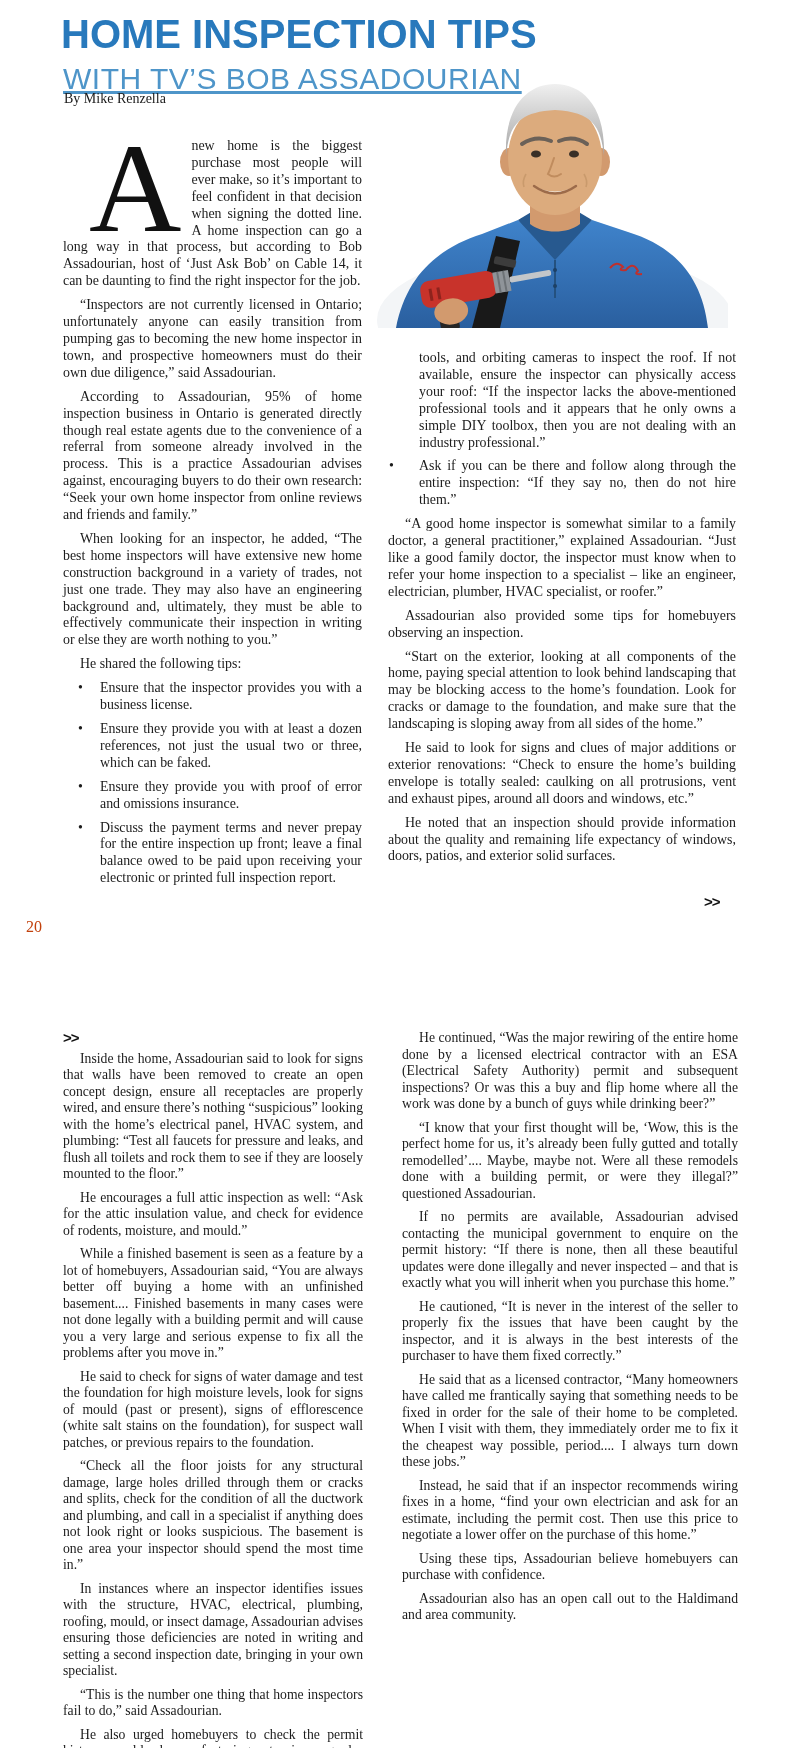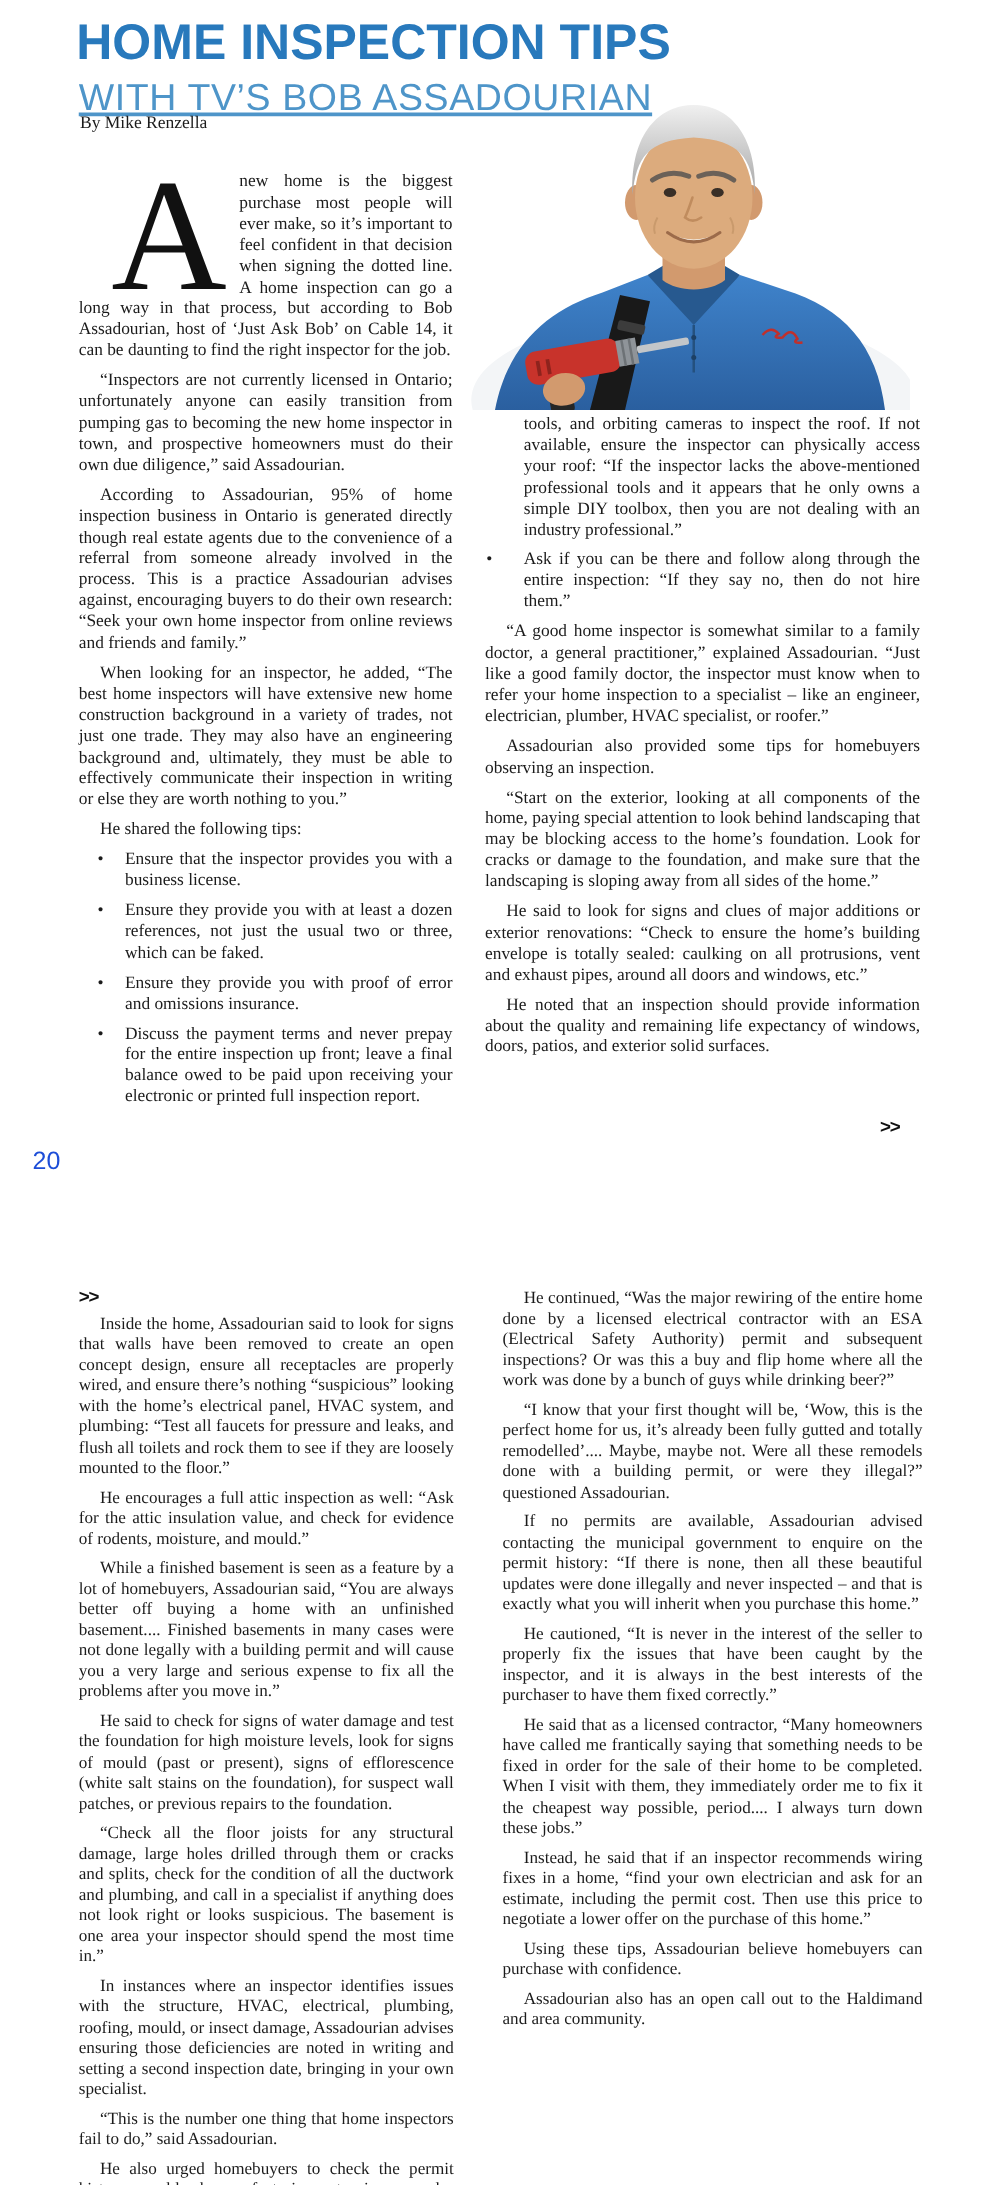--- a/index.html
+++ b/index.html
@@ -22,22 +22,22 @@
   ul.tips{list-style:none;margin:1px 0 0 0;padding:0;}
   ul.tips li{position:relative;padding-left:37px;margin-bottom:7px;}
   ul.tips li::before{content:"\2022";position:absolute;left:15px;}
   ul.tips-r li{padding-left:31px;}
   ul.tips-r li::before{left:1px;}
   .cont{padding-left:31px;margin-bottom:7px;}
   .marker{font-family:"Liberation Sans",sans-serif;font-weight:700;font-size:15px;
           letter-spacing:-1px;color:#111;}
   #marker-p1{position:absolute;left:704px;top:893px;}
   #marker-p2{display:block;margin:0 0 4px 0;text-align:left;}
-  .pagenum{position:absolute;left:26px;top:918px;font-family:Liberation Sans, sans-serif;
-           font-size:20px;color:#1d4ed8;}
+  .pagenum{position:absolute;left:26px;top:918px;font-family:Liberation Serif, serif;
+           font-size:16px;color:#c2410c;}
   
   .photo{position:absolute;left:370px;top:62px;width:358px;height:266px;}
 </style>
 </head>
 <body>
 
 <div id="page">
 
   <div class="title">HOME INSPECTION TIPS</div>
   <div class="subtitle">WITH TV’S BOB ASSADOURIAN</div>
@@ -107,21 +107,21 @@
     <p class="ind">When looking for an inspector, he added, “The best home inspectors will have extensive new home construction background in a variety of trades, not just one trade. They may also have an engineering background and, ultimately, they must be able to effectively communicate their inspection in writing or else they are worth nothing to you.”</p>
     <p class="ind">He shared the following tips:</p>
     <ul class="tips">
       <li>Ensure that the inspector provides you with a business license.</li>
       <li>Ensure they provide you with at least a dozen references, not just the usual two or three, which can be faked.</li>
       <li>Ensure they provide you with proof of error and omissions insurance.</li>
       <li>Discuss the payment terms and never prepay for the entire inspection up front; leave a final balance owed to be paid upon receiving your electronic or printed full inspection report.</li>
     </ul>
   </div>
 
-  <div class="col pg1" style="left:388px;top:332px;width:348px;">
+  <div class="col pg1" style="left:388px;top:350px;width:348px;">
     <p class="cont">tools, and orbiting cameras to inspect the roof. If not available, ensure the inspector can physically access your roof: “If the inspector lacks the above-mentioned professional tools and it appears that he only owns a simple DIY toolbox, then you are not dealing with an industry professional.”</p>
     <ul class="tips tips-r">
       <li>Ask if you can be there and follow along through the entire inspection: “If they say no, then do not hire them.”</li>
     </ul>
     <p class="ind">“A good home inspector is somewhat similar to a family doctor, a general practitioner,” explained Assadourian. “Just like a good family doctor, the inspector must know when to refer your home inspection to a specialist – like an engineer, electrician, plumber, HVAC specialist, or roofer.”</p>
     <p class="ind">Assadourian also provided some tips for homebuyers observing an inspection.</p>
     <p class="ind">“Start on the exterior, looking at all components of the home, paying special attention to look behind landscaping that may be blocking access to the home’s foundation. Look for cracks or damage to the foundation, and make sure that the landscaping is sloping away from all sides of the home.”</p>
     <p class="ind">He said to look for signs and clues of major additions or exterior renovations: “Check to ensure the home’s building envelope is totally sealed: caulking on all protrusions, vent and exhaust pipes, around all doors and windows, etc.”</p>
     <p class="ind">He noted that an inspection should provide information about the quality and remaining life expectancy of windows, doors, patios, and exterior solid surfaces.</p>
   </div>

